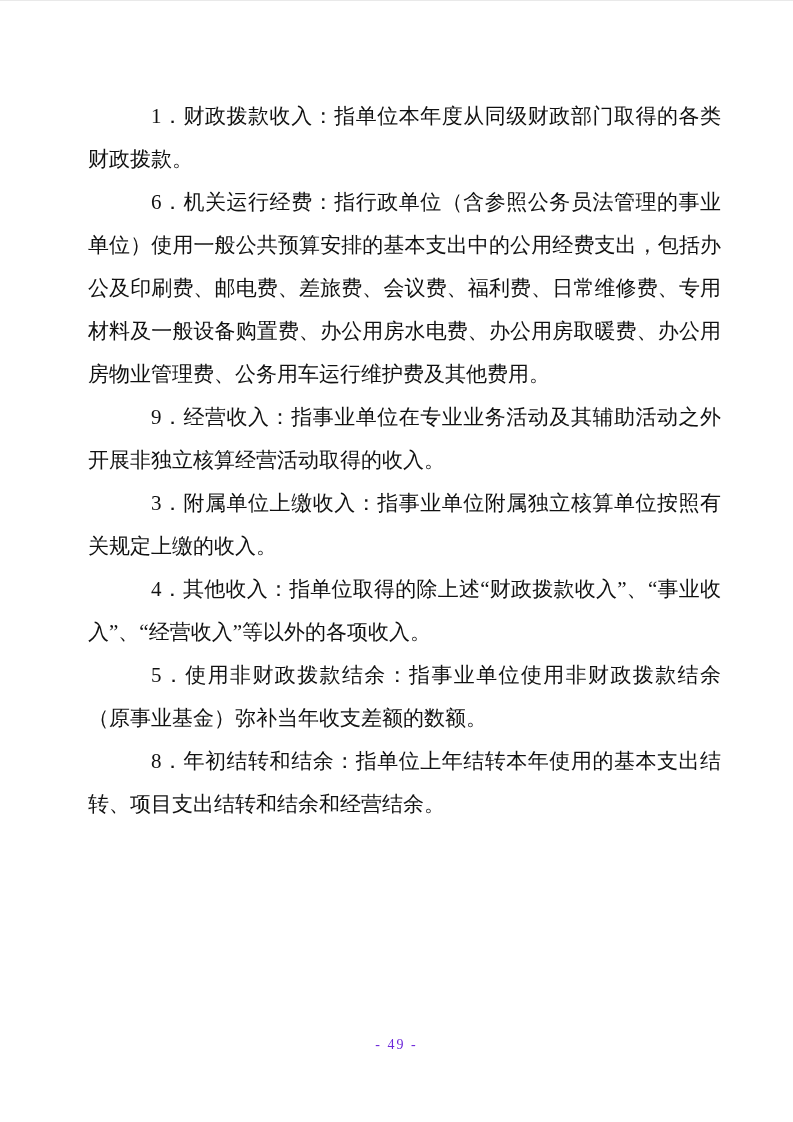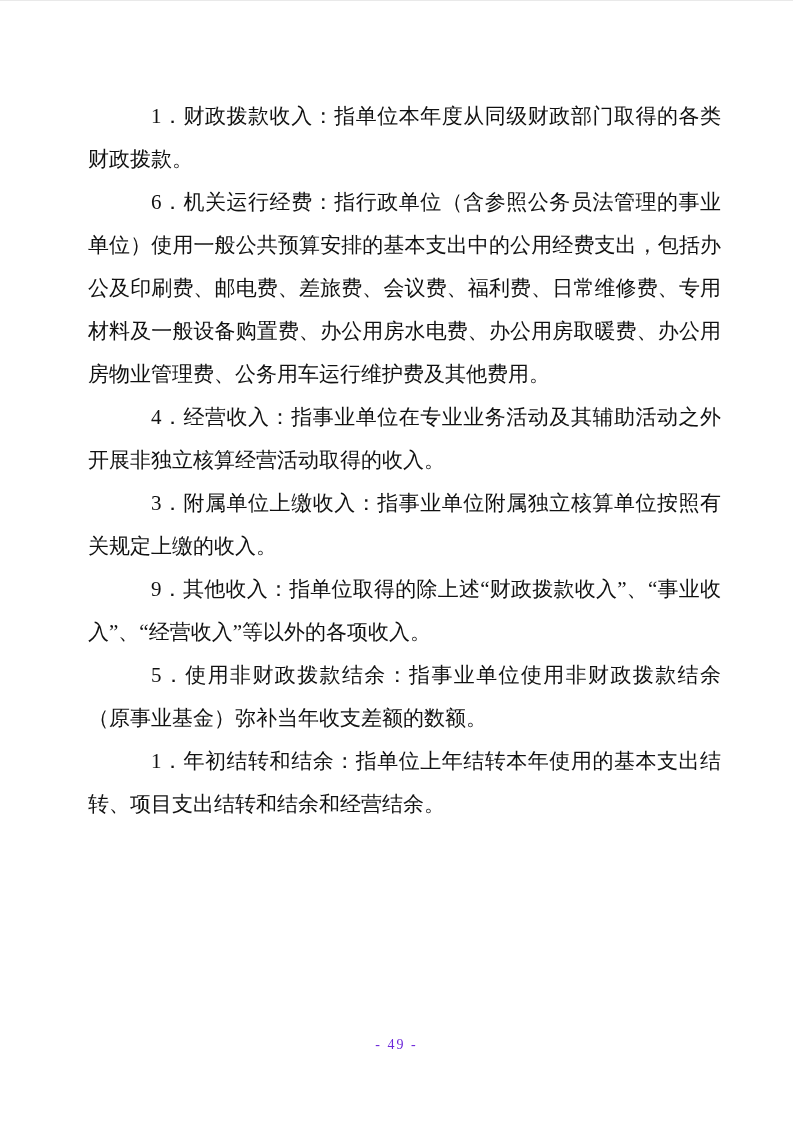--- a/index.html
+++ b/index.html
@@ -47,20 +47,20 @@
     letter-spacing: 2px;
   }
 </style>
 </head>
 <body>
 
 <div class="page">
   <div class="doc-body">
     <p class="para">1．财政拨款收入：指单位本年度从同级财政部门取得的各类财政拨款。</p>
     <p class="para">6．机关运行经费：指行政单位（含参照公务员法管理的事业单位）使用一般公共预算安排的基本支出中的公用经费支出，包括办公及印刷费、邮电费、差旅费、会议费、福利费、日常维修费、专用材料及一般设备购置费、办公用房水电费、办公用房取暖费、办公用房物业管理费、公务用车运行维护费及其他费用。</p>
-    <p class="para">4．经营收入：指事业单位在专业业务活动及其辅助活动之外开展非独立核算经营活动取得的收入。</p>
+    <p class="para">9．经营收入：指事业单位在专业业务活动及其辅助活动之外开展非独立核算经营活动取得的收入。</p>
     <p class="para">3．附属单位上缴收入：指事业单位附属独立核算单位按照有关规定上缴的收入。</p>
-    <p class="para">9．其他收入：指单位取得的除上述“财政拨款收入”、“事业收入”、“经营收入”等以外的各项收入。</p>
+    <p class="para">4．其他收入：指单位取得的除上述“财政拨款收入”、“事业收入”、“经营收入”等以外的各项收入。</p>
     <p class="para">5．使用非财政拨款结余：指事业单位使用非财政拨款结余（原事业基金）弥补当年收支差额的数额。</p>
-    <p class="para">1．年初结转和结余：指单位上年结转本年使用的基本支出结转、项目支出结转和结余和经营结余。</p>
+    <p class="para">8．年初结转和结余：指单位上年结转本年使用的基本支出结转、项目支出结转和结余和经营结余。</p>
   </div>
   <div class="page-number">- 49 -</div>
 </div>
 
 </body></html>

